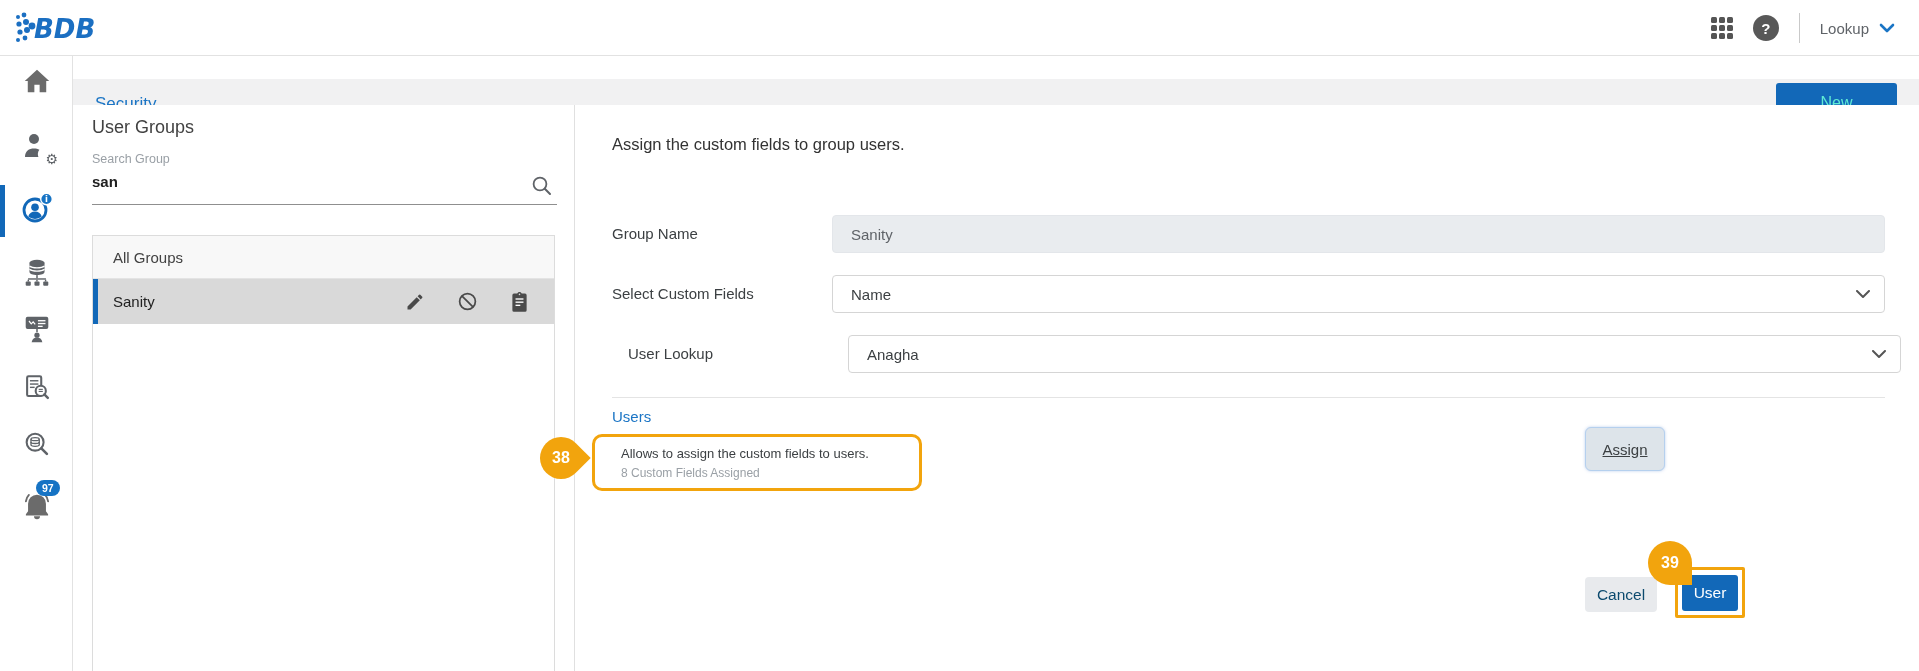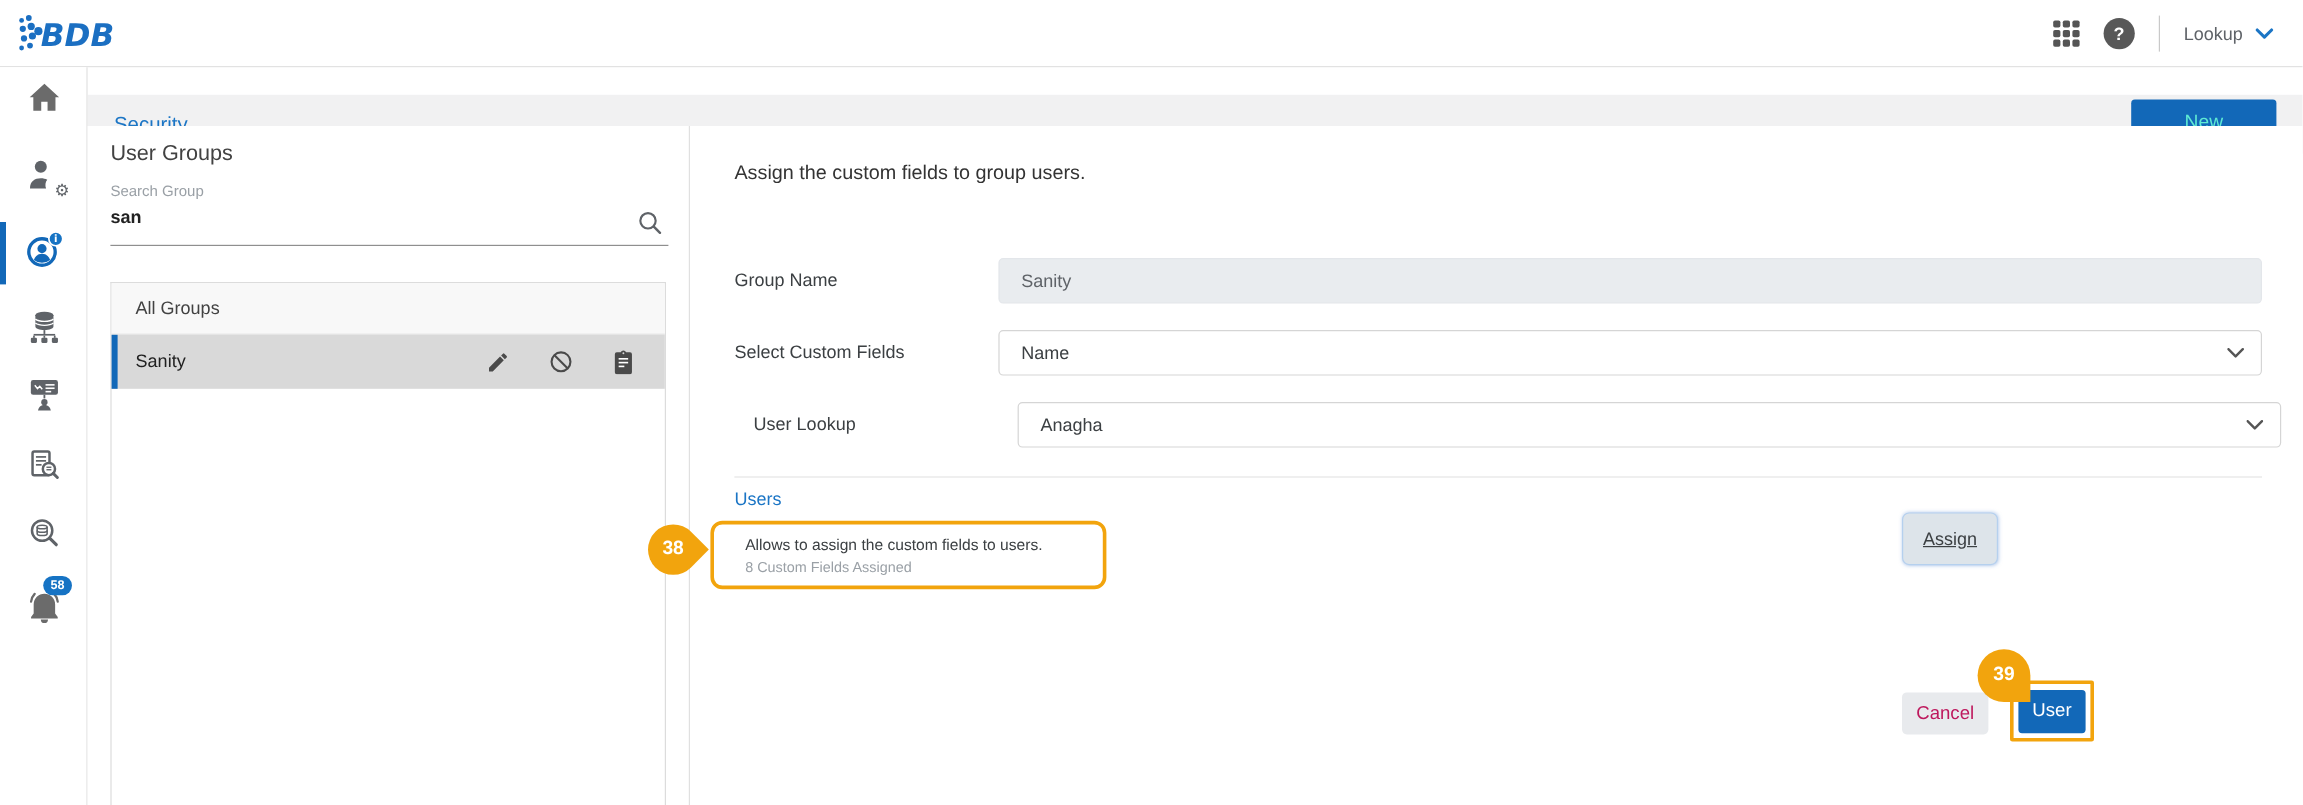--- a/index.html
+++ b/index.html
@@ -55,21 +55,21 @@
   .control-select { background:#fff; border:1px solid #d5d5d5; color:#3c4043; cursor:pointer; }
   .select-chevron { position:absolute; right:14px; top:14px; }
   .section-divider { position:absolute; left:37px; top:292px; width:1273px; height:1px; background:#e4e4e4; }
   .users-title { position:absolute; left:37px; top:303px; font-size:15px; font-weight:500; color:#1b75c5; }
   .ann-box { position:absolute; left:17px; top:329px; width:330px; height:57px; border:3px solid #f2a40d; border-radius:10px; background:#fff; padding:9px 0 0 26px; }
   .ann-line1 { font-size:13px; color:#3c4043; }
   .ann-line2 { font-size:12px; color:#9aa0a6; margin-top:5px; }
   .badge-38 { position:absolute; left:-35px; top:332px; width:42px; height:42px; background:#f2a40d; border-radius:50% 0 50% 50%; transform:rotate(45deg); display:flex; align-items:center; justify-content:center; }
   .badge-38 span { transform:rotate(-45deg); color:#fff; font-size:16px; font-weight:bold; }
   .assign-button { position:absolute; left:1010px; top:322px; width:80px; height:44px; background:#dde4ea; border:1px solid #b5d0ee; border-radius:6px; font-size:15px; color:#3c4043; font-family:inherit; cursor:pointer; box-shadow:0 0 3px rgba(120,160,220,.5);text-decoration:underline; }
-  .cancel-button { position:absolute; left:1010px; top:472px; width:72px; height:35px; background:#e8eaed; border:none; border-radius:4px; font-size:15.5px; color:#be185d; font-family:inherit; cursor:pointer; }
+  .cancel-button { position:absolute; left:1010px; top:472px; width:72px; height:35px; background:#e8eaed; border:none; border-radius:4px; font-size:15.5px; color:#0c4a6e; font-family:inherit; cursor:pointer; }
   .save-outline { position:absolute; left:1100px; top:462px; width:70px; height:51px; border:3px solid #f2a40d; border-radius:2px; display:flex; align-items:center; justify-content:center; }
   .save-button { width:56px; height:36px; background:#1268b8; border:none; border-radius:3px; color:#fff; font-size:15.5px; font-family:inherit; cursor:pointer; }
   .badge-39 { position:absolute; left:1073px; top:436px; width:44px; height:44px; background:#f2a40d; border-radius:50% 50% 0 50%; display:flex; align-items:center; justify-content:center; }
   .badge-39 span { color:#fff; font-size:16px; font-weight:bold; }
 </style>
 </head>
 <body>
 
 <div class="canvas">
 
@@ -196,21 +196,21 @@
         <line x1="21.6" y1="20.6" x2="27.5" y2="26.5" stroke="#5f6368" stroke-width="2.8" stroke-linecap="round"></line>
       </svg>
     </div>
 
     <div class="side-item" style="top:432px">
       <svg width="32" height="32" viewBox="0 0 34 34">
         <path d="M17 31a3.2 3.2 0 0 0 3.2-3.2h-6.4A3.2 3.2 0 0 0 17 31zm9.5-8.5v-8a9.5 9.5 0 0 0-19 0v8l-2.3 3.2v1.3h23.6v-1.3z" fill="#6b6b6b"></path>
         <path d="M5.2 12a12 12 0 0 1 3.2-6.8M28.8 12a12 12 0 0 0-3.2-6.8" fill="none" stroke="#6b6b6b" stroke-width="2" stroke-linecap="round"></path>
       </svg>
     </div>
-    <span class="bell-badge">58</span>
+    <span class="bell-badge">97</span>
   </div>
 
   <div class="groups-panel">
     <div class="groups-title">User Groups</div>
     <div class="search-label">Search Group</div>
     <div class="search-wrap">
       <input class="search-input" type="text" value="san" style="">
       <svg class="search-icon" width="22" height="22" viewBox="0 0 22 22">
         <circle cx="9" cy="9" r="6.4" fill="none" stroke="#5f6368" stroke-width="1.8"></circle>
         <line x1="13.8" y1="13.8" x2="19" y2="19" stroke="#5f6368" stroke-width="2" stroke-linecap="round"></line>

